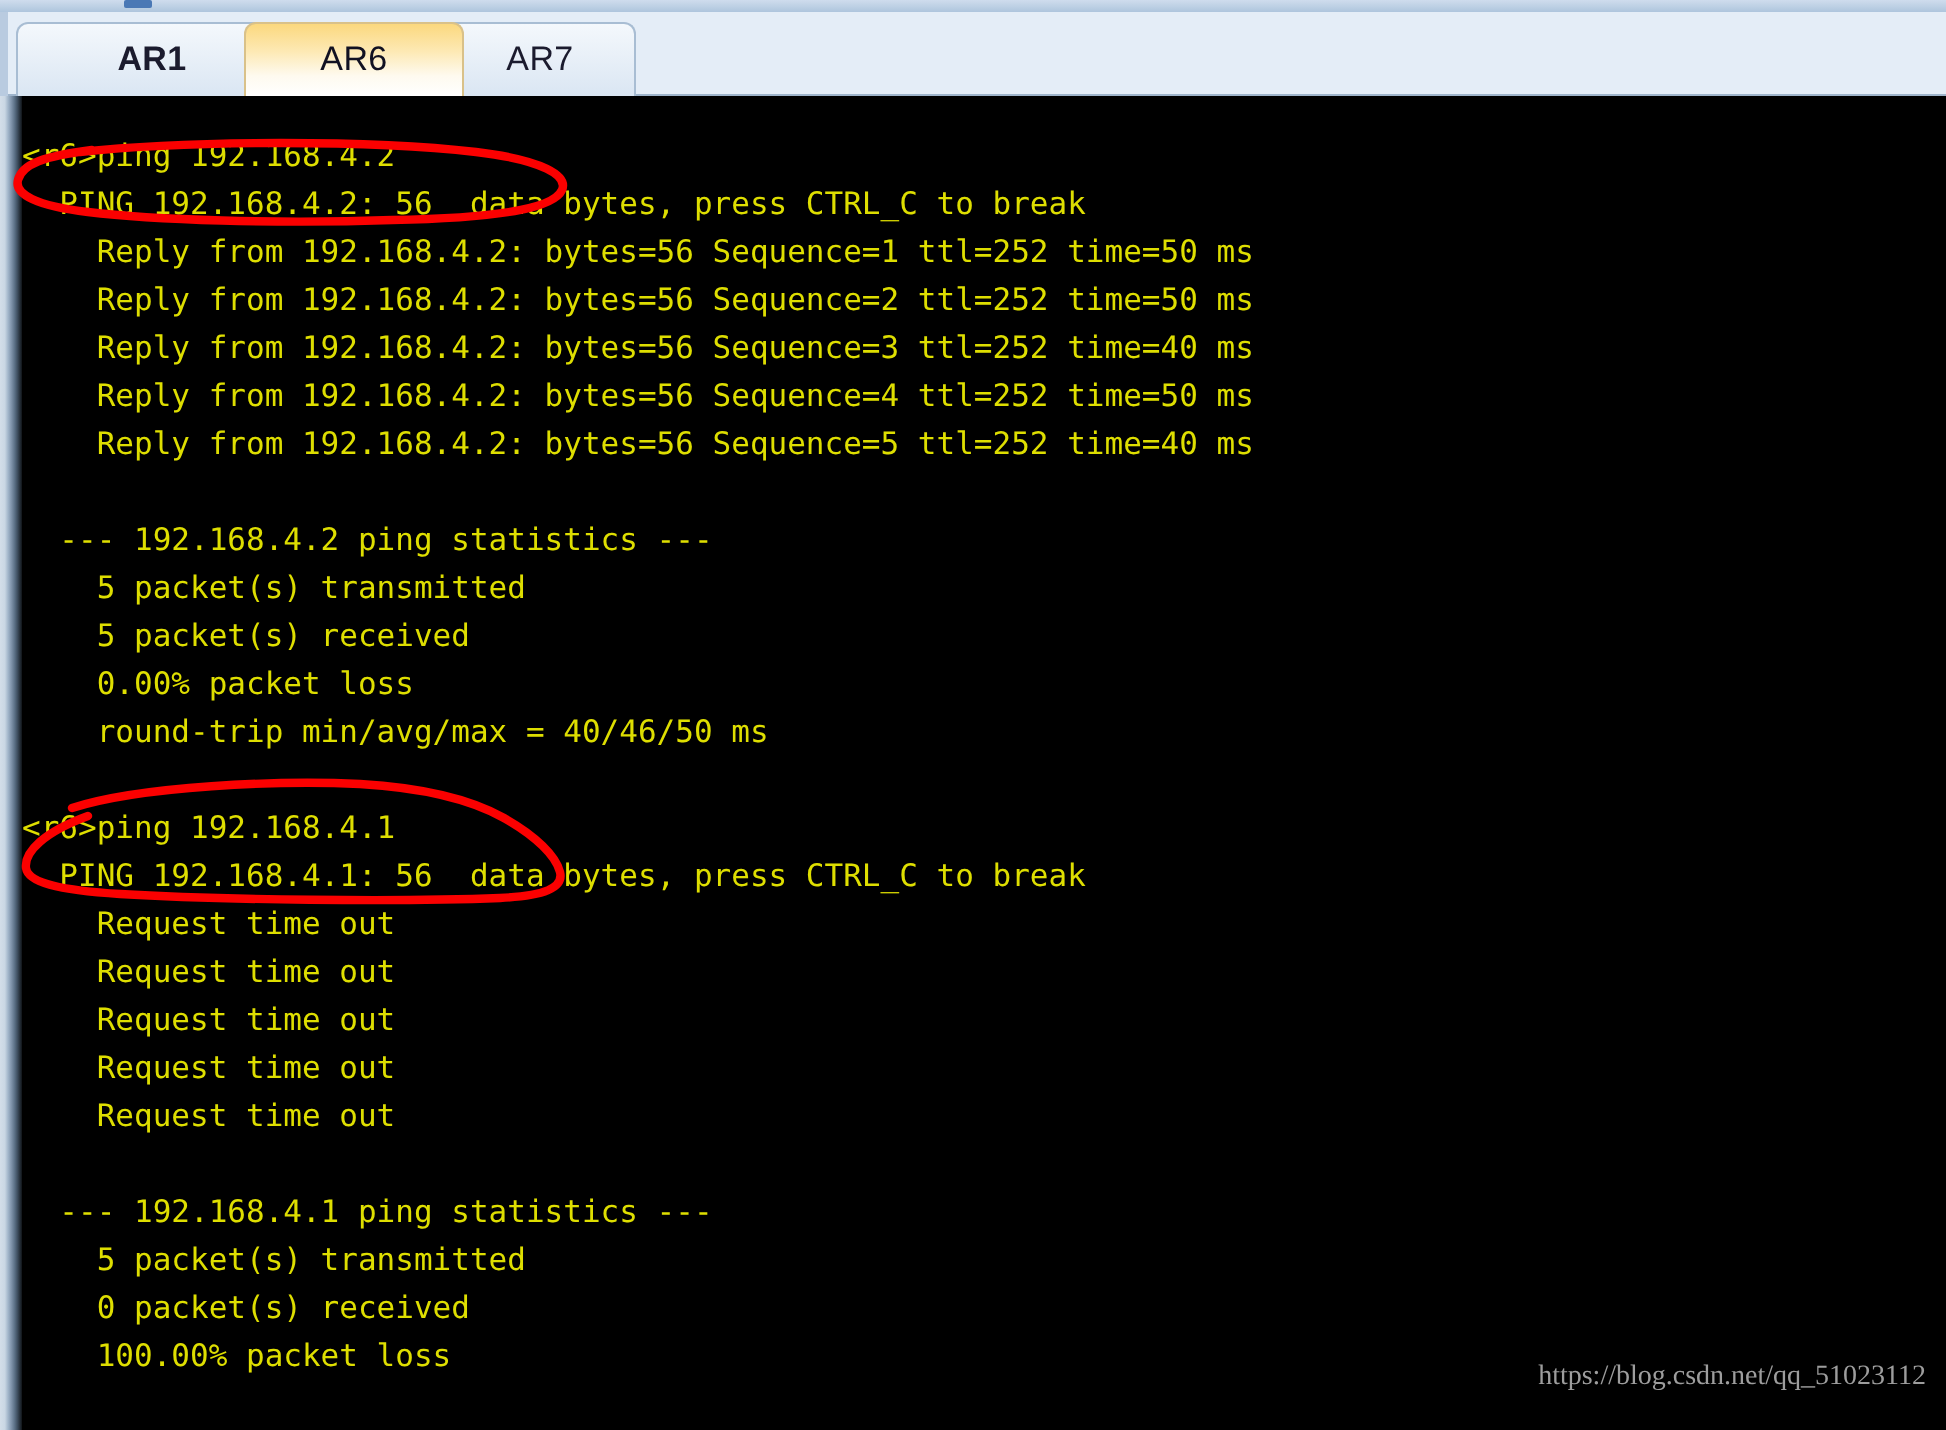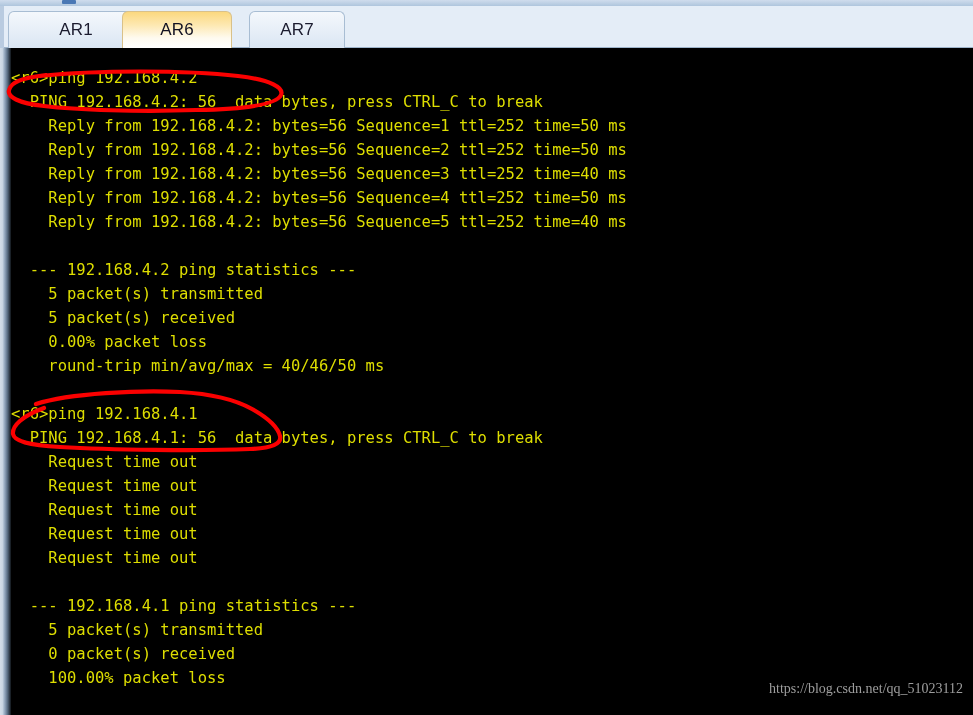--- a/index.html
+++ b/index.html
@@ -67,23 +67,23 @@
     background: linear-gradient(to bottom, #f4f8fc 0%, #e6eef7 55%, #dae6f3 100%);
     cursor: pointer;
     user-select: none;
   }
   .tab.active {
     background: linear-gradient(to bottom, #fbd87e 0%, #fde9b4 38%, #fefaef 72%, #ffffff 100%);
     border-color: #d9c189;
     color: #111122;
     z-index: 3;
   }
-  #tab-ar1 { left: 8px;   width: 136px; }
+  #tab-ar1 { left: 8px;   width: 136px; font-weight: bold; }
   #tab-ar6 { left: 122px; width: 110px; }
-  #tab-ar7 { left: 249px; width: 96px; }
+  #tab-ar7 { left: 222px; width: 96px; }
 
   
   #terminal {
     position: absolute;
     left: 0; top: 48px;
     width: 973px;
     height: 667px;
     background: #000000;
     overflow: hidden;
   }

